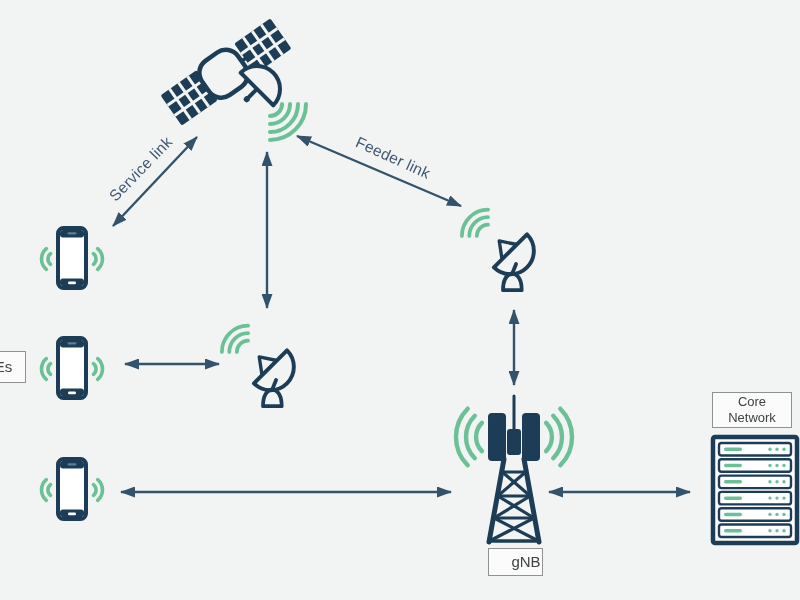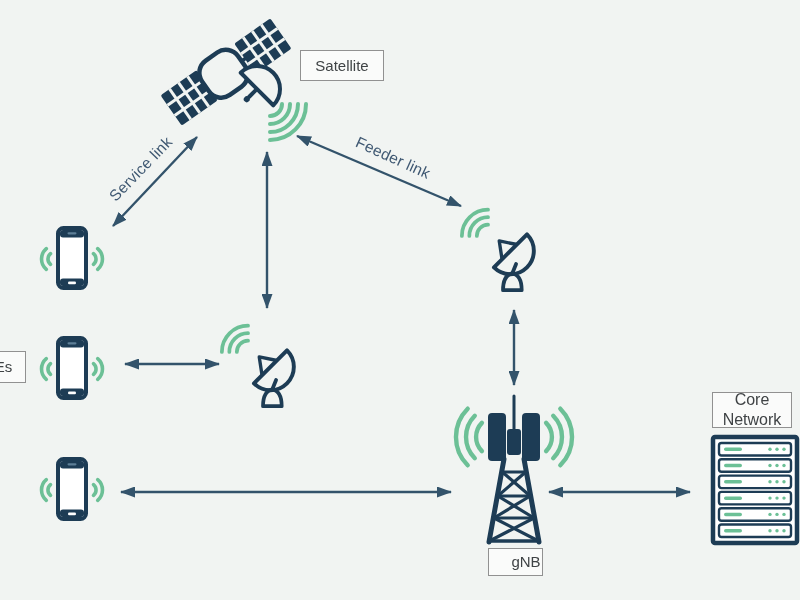--- a/index.html
+++ b/index.html
@@ -24,21 +24,21 @@
 
   
   .label-box{
     position:absolute;box-sizing:border-box;
     border:1.5px solid var(--label-border,#919191);
     background:var(--label-bg,#fafbfa);
     color:var(--label-text,#3f4345);
     display:flex;align-items:center;justify-content:center;
     font-size:15px;line-height:1.2;
   }
-  .label-box.small{font-size:16px;text-align:center;line-height:1.22;}
+  .label-box.small{font-size:13px;text-align:center;line-height:1.22;}
   .prelines{white-space:pre-line;}
 
   
   .link-label{
     position:absolute;color:var(--link-text,#3f5872);
     font-size:15.5px;white-space:nowrap;letter-spacing:.3px;
   }
 </style>
 </head>
 <body>
@@ -192,23 +192,20 @@
       <g>
         <rect class="ns scrf" stroke-width="2.4" x="719" y="524.5" width="72" height="12.5" rx="2.5"></rect>
         <rect class="greenf" x="724" y="529" width="18" height="3.5" rx="1.75"></rect>
         <circle class="greenf" cx="770" cy="530.7" r="1.7"></circle>
           <circle class="greenf" cx="777" cy="530.7" r="1.7"></circle>
           <circle class="greenf" cx="784" cy="530.7" r="1.7"></circle>
       </g>
     </g>
   </svg>
 
-  <div class="label-box" style="left:300px;top:50px;width:84px;height:31px;">
-    <span>Satellite</span>
-  </div>
 
   <div class="label-box" style="left:-30px;top:351px;width:56px;height:32px;">
     <span>UEs</span>
   </div>
 
   <div class="label-box" style="left:488px;top:548px;width:55px;height:28px;padding-left:21px;">
     <span>gNB</span>
   </div>
 
   <div class="label-box small" style="left:712px;top:392px;width:80px;height:36px;">

